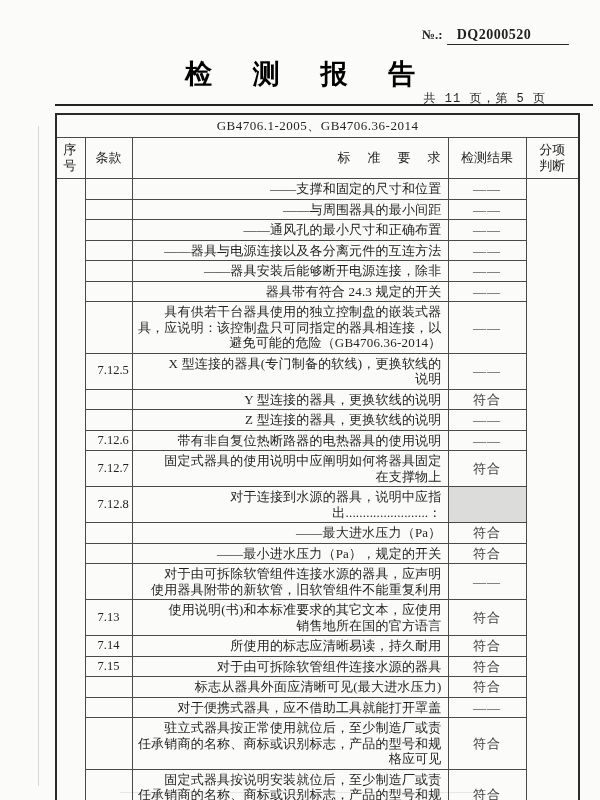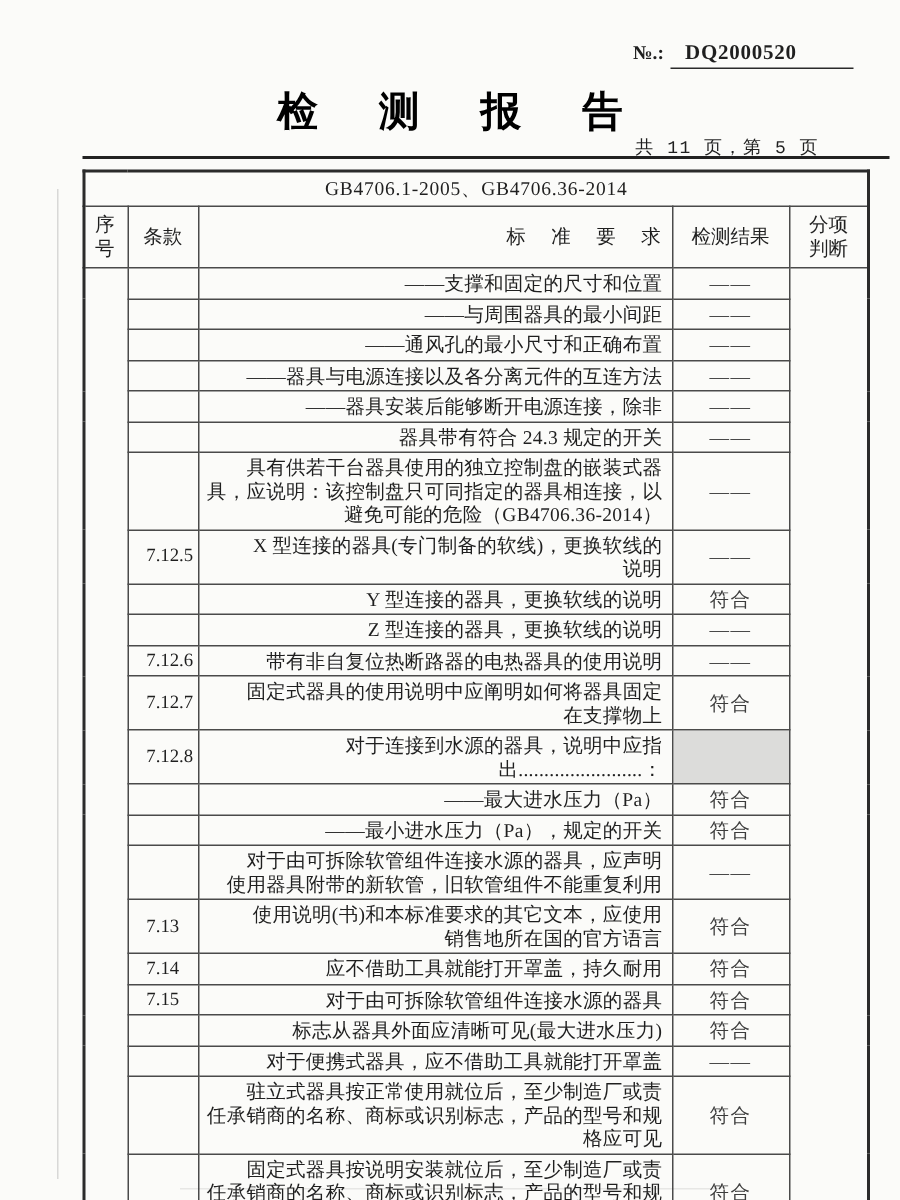--- a/index.html
+++ b/index.html
@@ -231,21 +231,21 @@
         <tr>
           <td class="clause-cell">7.13</td>
           <td class="req-cell">
             <div class="req-text">使用说明(书)和本标准要求的其它文本，应使用销售地所在国的官方语言</div>
           </td>
           <td class="res-cell">符合</td>
         </tr>
         <tr>
           <td class="clause-cell">7.14</td>
           <td class="req-cell">
-            <div class="req-text">应不借助工具就能打开罩盖，持久耐用</div>
+            <div class="req-text">所使用的标志应清晰易读，持久耐用</div>
           </td>
           <td class="res-cell">符合</td>
         </tr>
         <tr>
           <td class="clause-cell">7.15</td>
           <td class="req-cell">
             <div class="req-text">对于由可拆除软管组件连接水源的器具</div>
           </td>
           <td class="res-cell">符合</td>
         </tr>

